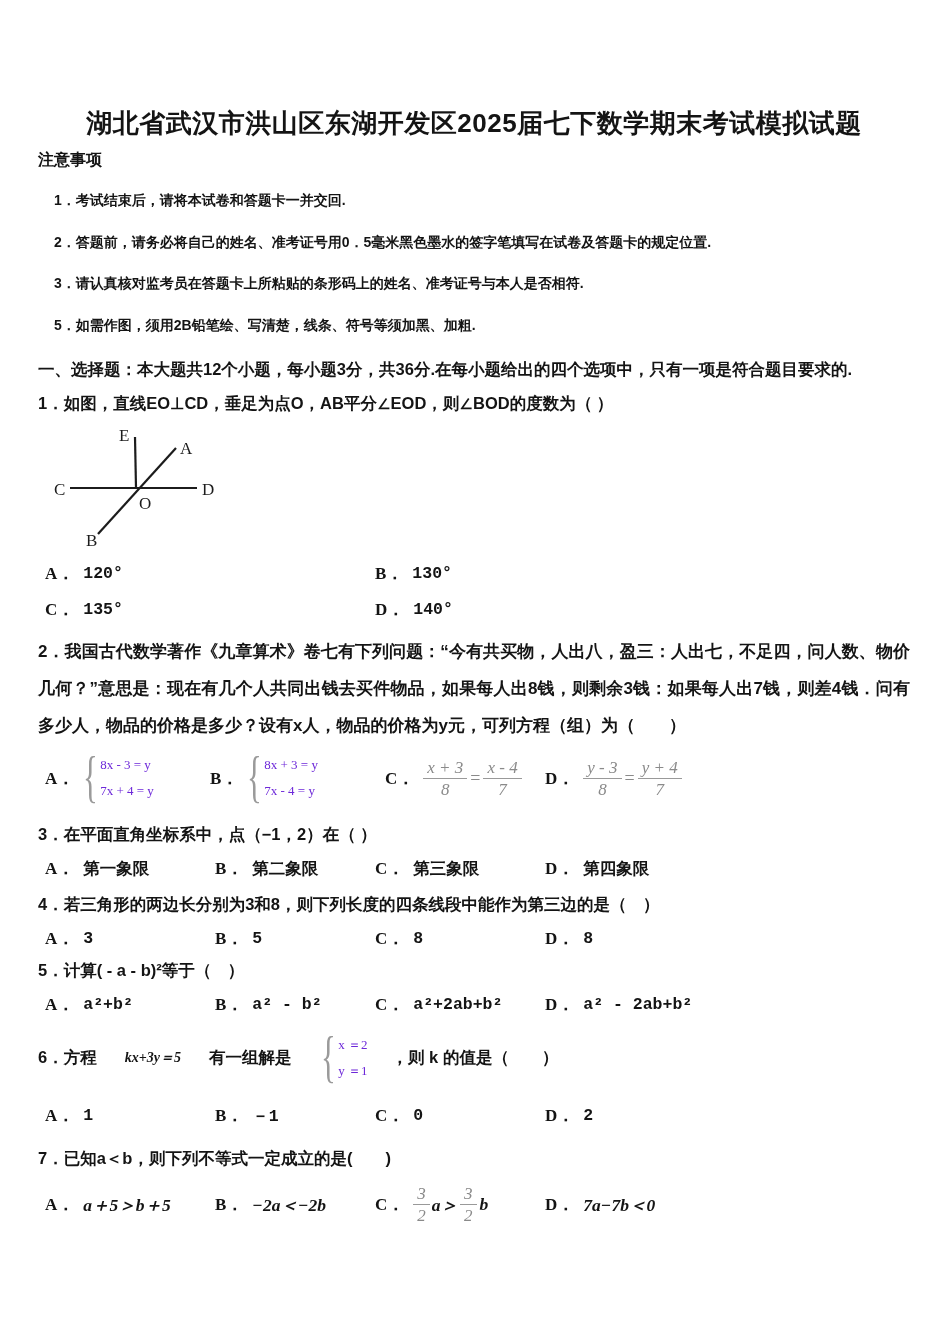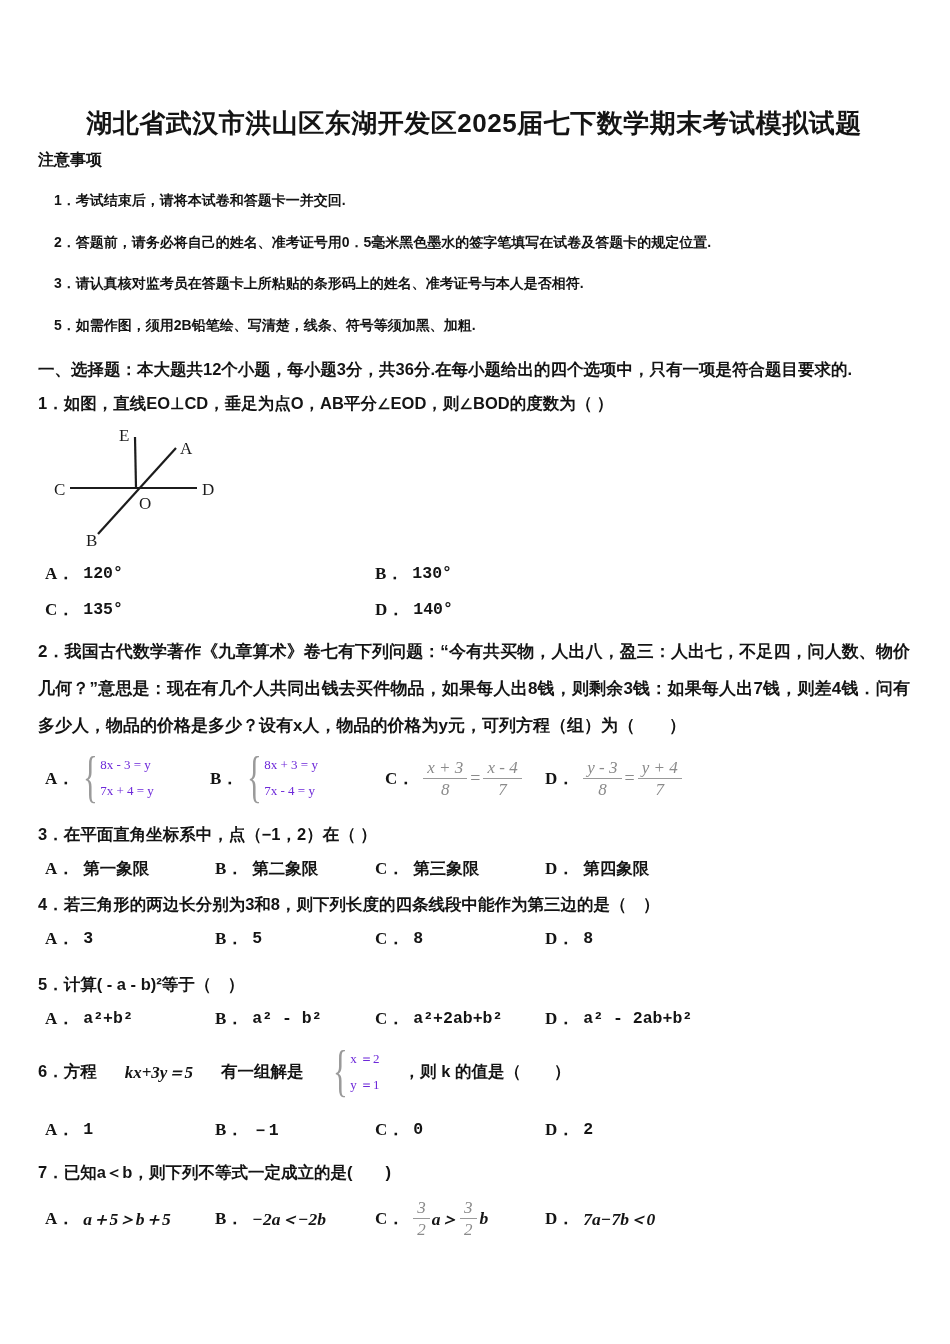--- a/index.html
+++ b/index.html
@@ -51,21 +51,21 @@
   }
 
   .frac{display:inline-block;vertical-align:middle;text-align:center;
     font-family:"Liberation Serif",serif;font-style:italic;font-size:17px;}
   .frac .fn{display:block;padding:0 4px;line-height:21px;}
   .frac .fd{display:block;border-top:1.6px solid #999;padding:0 4px;line-height:21px;}
   .eqsign{font-family:"Liberation Serif",serif;font-size:18px;margin:0 3px;}
 
   .q6row{display:flex;align-items:center;margin-top:16px;padding-left:0px;gap:24px;}
   .q6row .qtxt{font-size:16.5px;font-weight:700;}
-  .q6row .meq{font-family:"Liberation Serif",serif;font-style:italic;font-weight:700;font-size:17px;margin:8px 4px;}
+  .q6row .meq{font-family:"Liberation Serif",serif;font-style:italic;font-weight:700;font-size:14px;margin:8px 4px;}
 
   .q7opts{display:flex;align-items:center;padding-left:7px;margin-top:12px;}
   .mval{font-family:"Liberation Serif",serif;font-style:italic;font-weight:700;font-size:17.5px;white-space:nowrap;}
 </style>
 </head>
 <body>
 
 <div class="page">
 
   <h1 class="title">湖北省武汉市洪山区东湖开发区2025届七下数学期末考试模拟试题</h1>
@@ -192,21 +192,21 @@
     <div class="opt">
       <span class="ol">C．</span>
       <span class="ov serif">8</span>
     </div>
     <div class="opt">
       <span class="ol">D．</span>
       <span class="ov serif">8</span>
     </div>
   </div>
 
-  <p class="qt" style="margin-top:21px;">5．计算( - a - b)²等于（　）</p>
+  <p class="qt" style="margin-top:7px;">5．计算( - a - b)²等于（　）</p>
   <div class="optgrid4">
     <div class="opt">
       <span class="ol">A．</span>
       <span class="ov serif">a²+b²</span>
     </div>
     <div class="opt">
       <span class="ol">B．</span>
       <span class="ov serif">a² - b²</span>
     </div>
     <div class="opt">

